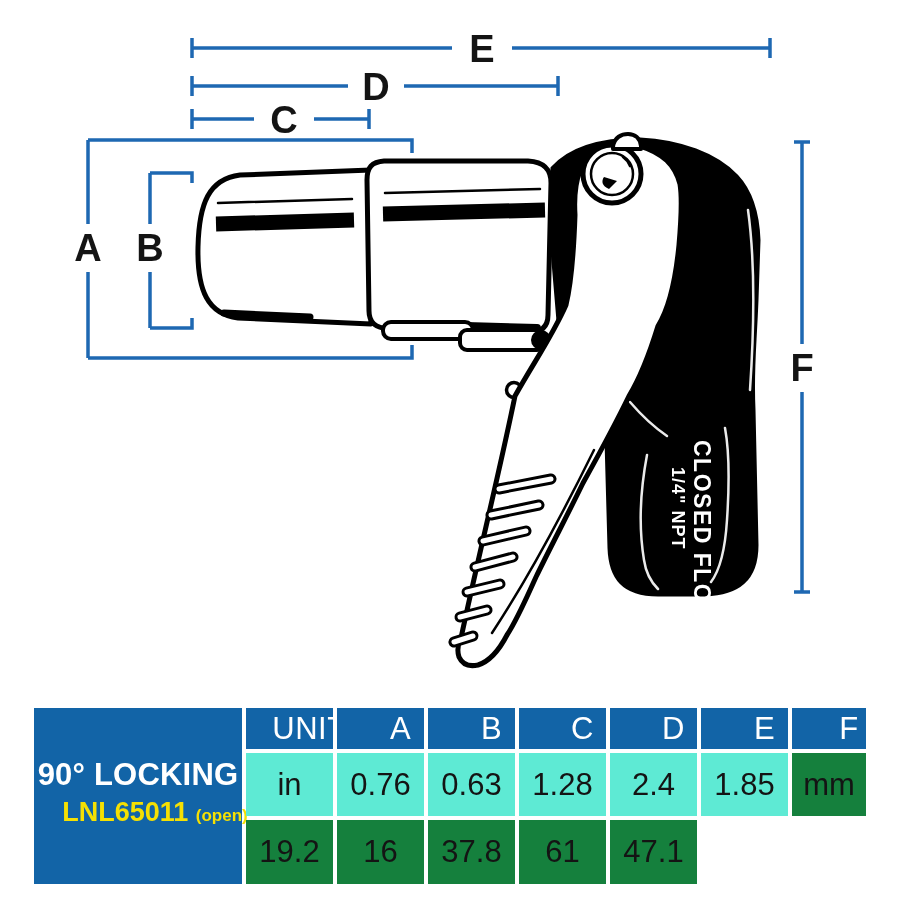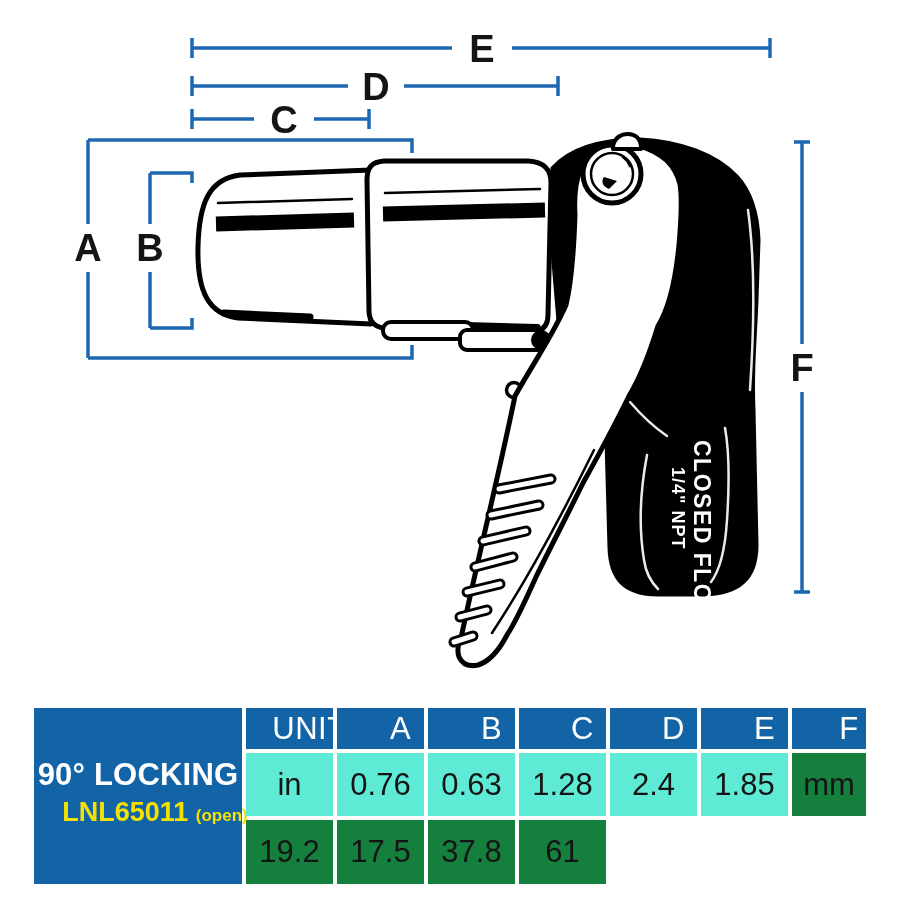--- a/index.html
+++ b/index.html
@@ -187,19 +187,20 @@
 
   <div class="cell td row-light">in</div>
   <div class="cell td row-light">0.76</div>
   <div class="cell td row-light">0.63</div>
   <div class="cell td row-light">1.28</div>
   <div class="cell td row-light">2.4</div>
   <div class="cell td row-light">1.85</div>
 
   <div class="cell td row-med">mm</div>
   <div class="cell td row-med">19.2</div>
-  <div class="cell td row-med">17.5</div>
+  <div class="cell td row-med">16</div>
   <div class="cell td row-med">37.8</div>
   <div class="cell td row-med">61</div>
+  <div class="cell td row-med">47.1</div>
 </div>
 
 
 
 
 </body></html>

